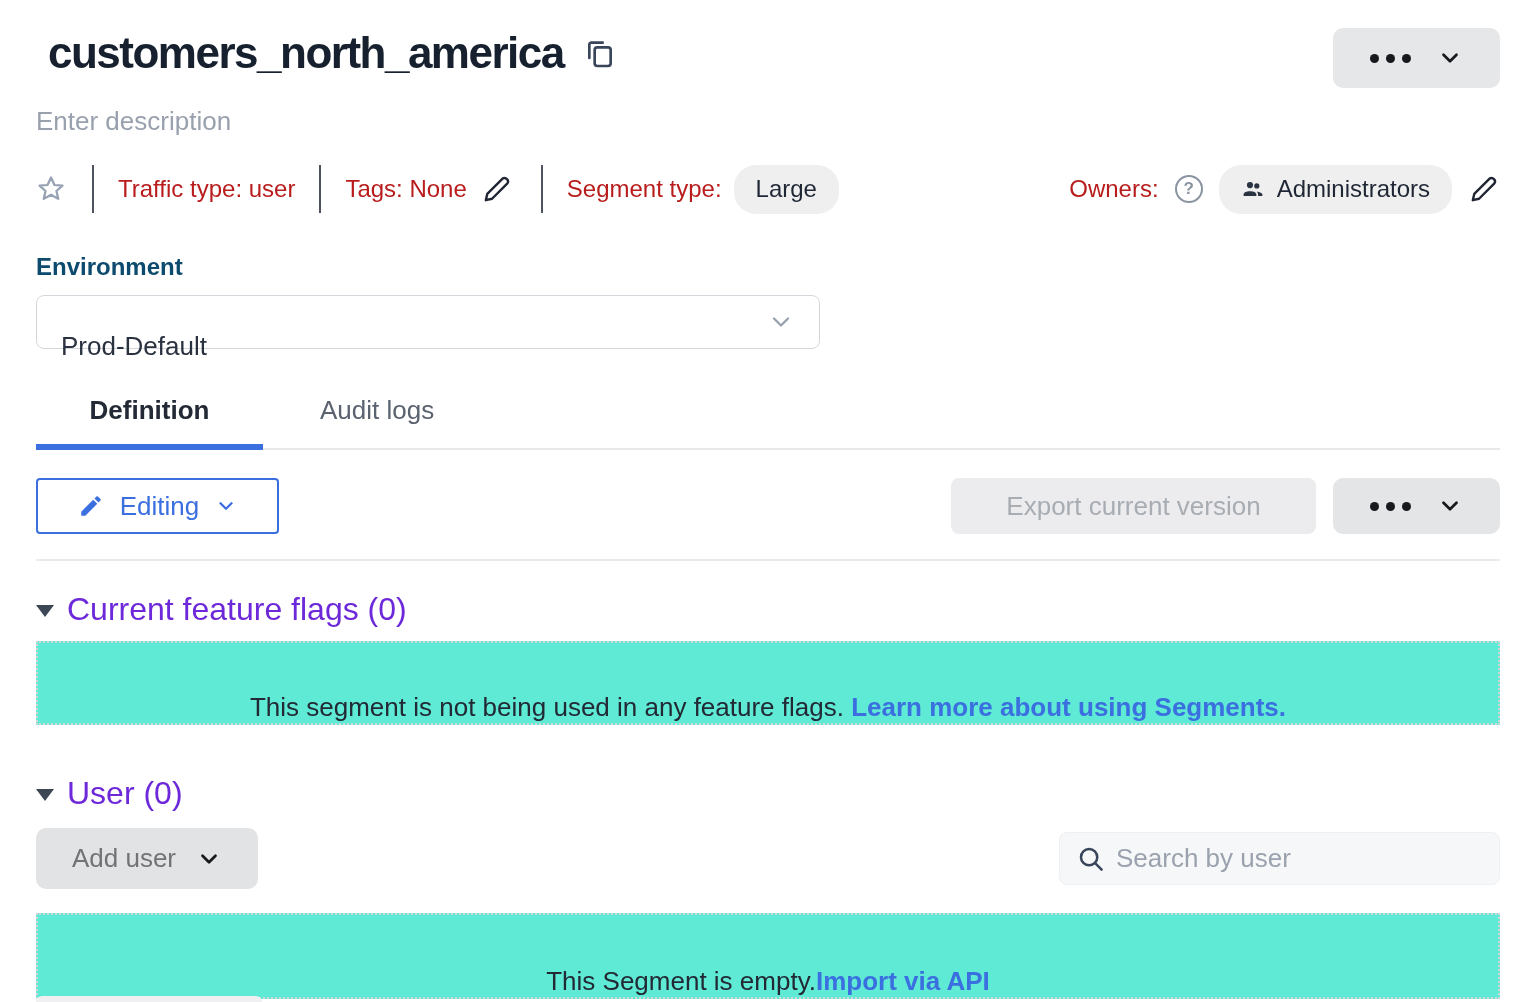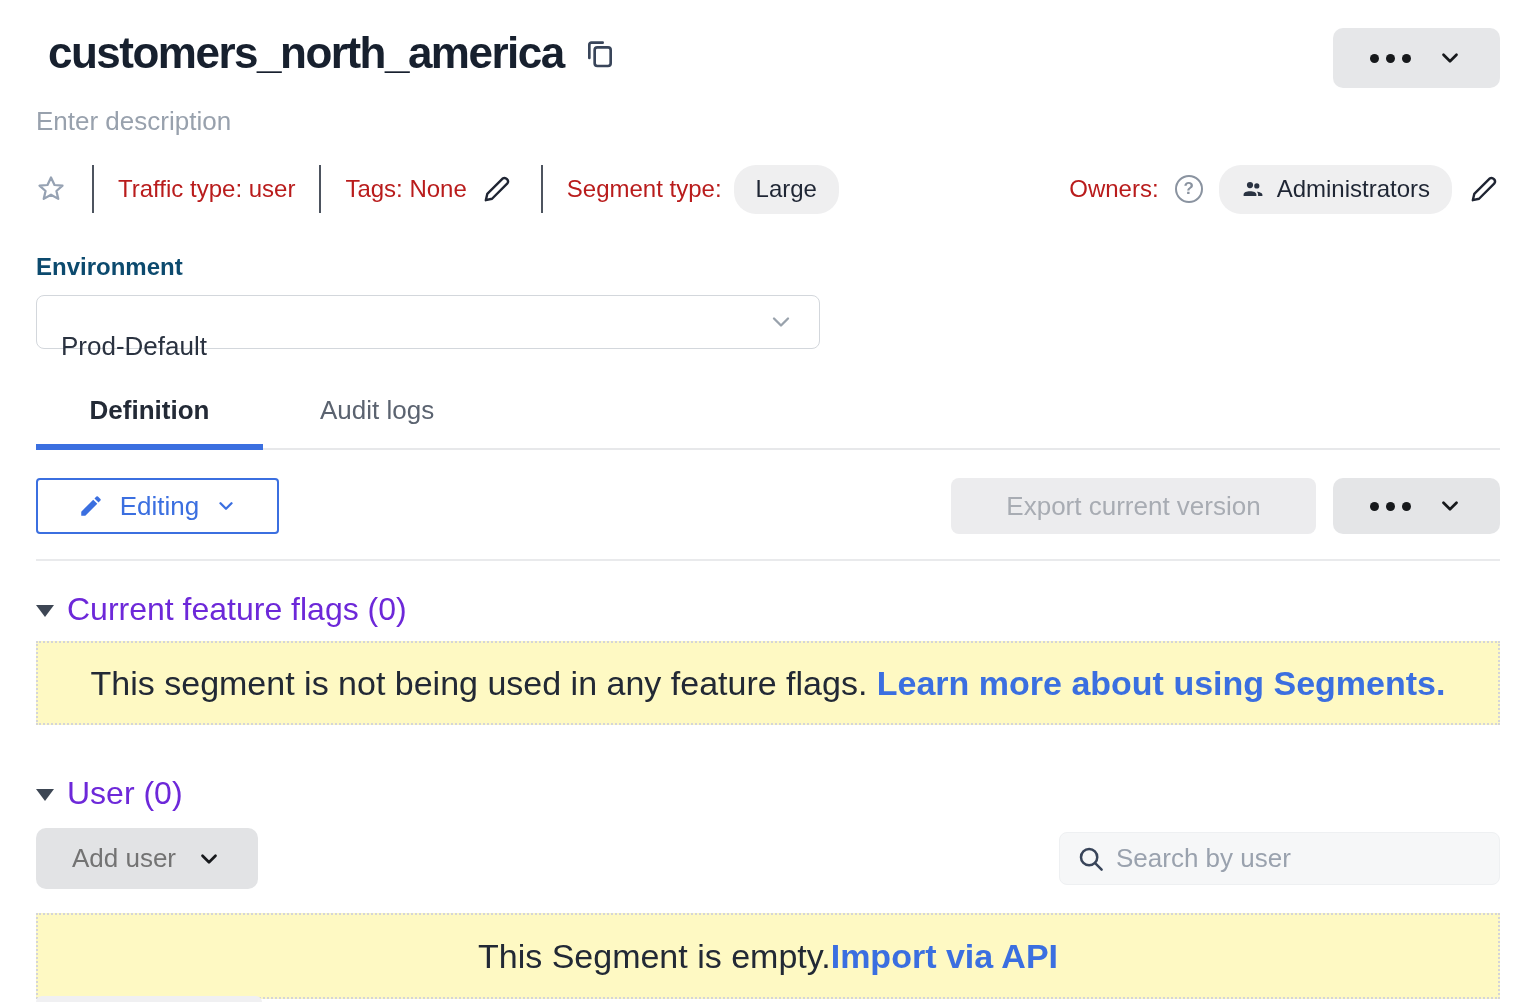--- a/index.html
+++ b/index.html
@@ -94,23 +94,23 @@
   .section-header { display: flex; align-items: center; gap: 13px; cursor: pointer; }
   .section-header.first { margin-top: 30px; }
   .section-header.second { margin-top: 50px; }
   .tri-down {
     width: 0; height: 0; margin-top: 3px;
     border-left: 9px solid transparent; border-right: 9px solid transparent;
     border-top: 12px solid #3d4654;
   }
   .section-title { font-size: 32px; color: #6d28d9; }
   .dotted-box {
-    margin-top: 13px; border: 2px dotted #d4d5d8; background: #fef9c3;
-    height: 84px; display: flex; align-items: center; justify-content: center;
-    font-size: 34px; color: #222935;
+    margin-top: 13px; border: 2px dotted #d4d5d8; background: #5eead4;
+    height: 84px; display: flex; align-items: flex-end; justify-content: center;
+    font-size: 26px; color: #222935;
   }
   .dotted-box .link { color: #3b6fe0; font-weight: 700; cursor: pointer; text-decoration: none; }
 
   
   .user-controls { margin-top: 16px; display: flex; align-items: center; }
   .btn-add-user {
     width: 222px; height: 61px; border: none; border-radius: 10px;
     background: #e2e3e5; display: flex; align-items: center; justify-content: center;
     gap: 20px; cursor: pointer;
   }

